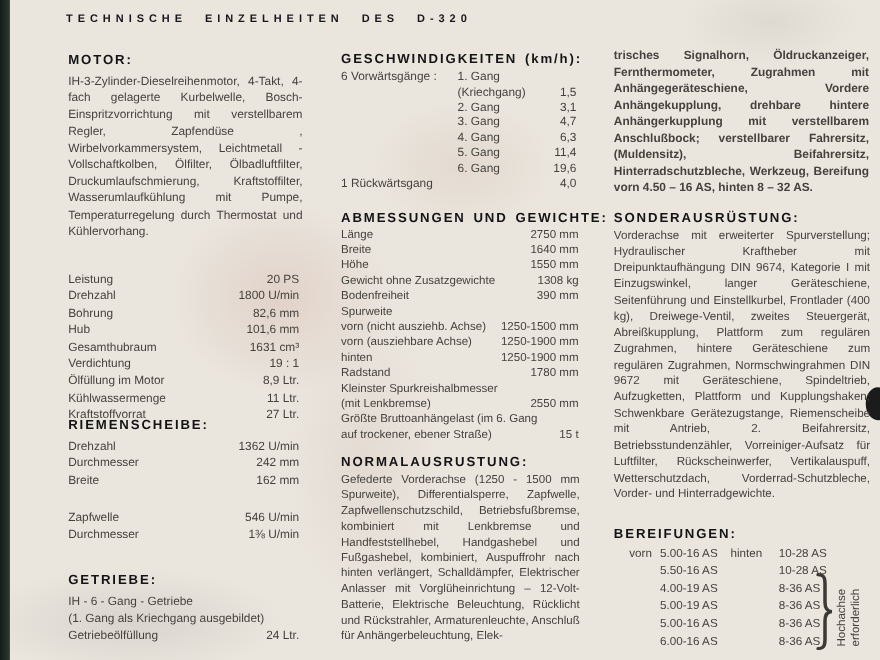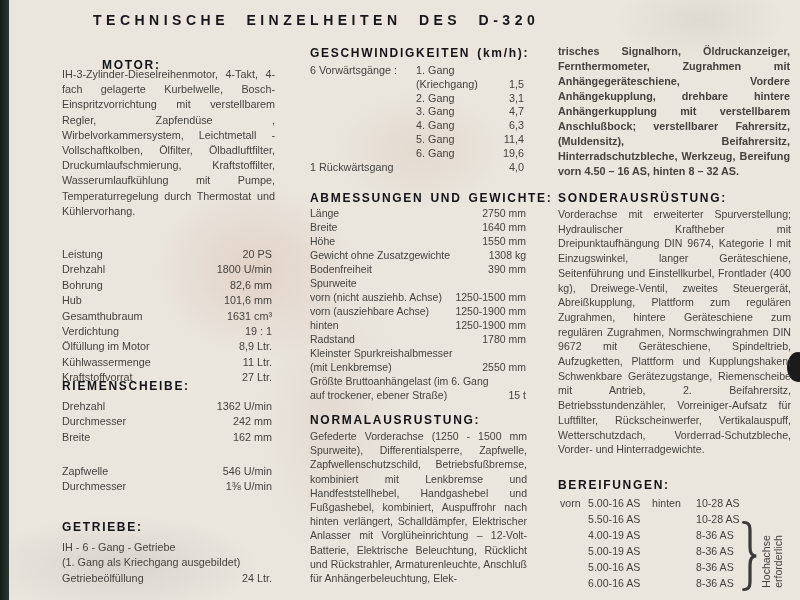--- a/index.html
+++ b/index.html
@@ -13,30 +13,30 @@
       radial-gradient(ellipse 130px 90px  at 420px 150px, rgba(205,172,156,0.22), transparent 70%),
       radial-gradient(ellipse 110px 210px at 330px 420px, rgba(198,168,156,0.18), transparent 70%),
       radial-gradient(ellipse 200px 70px  at 120px 565px, rgba(145,143,138,0.20), transparent 70%),
       radial-gradient(ellipse 120px 60px  at 700px 20px,  rgba(170,160,148,0.18), transparent 70%),
       #eae6de;
   }
   .spine { position:absolute; left:0; top:0; width:9px; height:600px;
            background:linear-gradient(90deg,#151c19,#2e3832); }
   .edge-mark { position:absolute; right:-9px; top:352px; width:22px; height:30px;
                border-radius:50%; background:#1b1b1b; }
-  .title { position:absolute; left:93px; top:12px; font-size:14px; font-weight:bold;
+  .title { position:absolute; left:60px; top:12px; font-size:10px; font-weight:bold;
            letter-spacing:4.5px; word-spacing:9px; color:#17171a; white-space:nowrap; }
   h2 { position:absolute; font-size:12px; font-weight:bold; letter-spacing:1.7px;
        word-spacing:2px; color:#141417; white-space:nowrap; }
   .sec { position:absolute; font-size:10.8px; }
   .para { text-align:justify; line-height:15.2px; }
   .srow { display:flex; justify-content:space-between; line-height:15.4px; }
   .srow .sv { white-space:nowrap; }
   
-  #motor-h   { left:62px;  top:58px;margin-left:40px; }
+  #motor-h   { left:62px;  top:47px; }
   #motor-p   { left:62px;  top:67px;  width:213px; }
   #motor-t   { left:62px;  top:214px; width:210px;margin-top:33px; }
   #riemen-h  { left:62px;  top:379px; }
   #riemen-t  { left:62px;  top:399px; width:210px; }
   #zapf-t    { left:62px;  top:464px; width:210px; }
   #getr-h    { left:62px;  top:520px;text-align:right; }
   #getr-p    { left:62px;  top:540px; width:212px; line-height:15.4px; }
   #getr-t    { left:62px;  top:571px; width:210px; }
   
   #speeds-h  { left:310px; top:46px; }
@@ -46,21 +46,21 @@
   #dims-h    { left:310px; top:191px; }
   #dims-t    { left:310px; top:206px; width:216px; font-size:10.5px; }
   #dims-t .srow { line-height:14px; }
   #std-h     { left:310px; top:413px; }
   #std-p     { left:310px; top:429px; width:217px; font-size:10.5px; line-height:14.2px; }
   
   #cont-p    { left:558px; top:44px;  width:232px; line-height:15px;font-weight:bold; }
   #spec-h    { left:558px; top:191px; }
   #spec-p    { left:558px; top:207px; width:233px; font-size:10.6px; line-height:14.7px; }
   #tires-h   { left:558px; top:478px; }
-  #tires-t   { left:560px; top:495px; }
+  #tires-t   { left:572px; top:495px; }
   .trow { display:grid; grid-template-columns:28px 64px 44px 48px; line-height:16px; font-size:10.6px; }
   .trow .t4 { }
   #brace { position:absolute; left:742px; top:521px; width:16px; height:70px; }
   #brace svg { width:16px; height:70px; }
   #note { position:absolute; left:752px; top:520px; width:40px; height:72px; }
   #note .rot { position:absolute; left:-16px; top:30px; width:72px; text-align:center;
                transform:rotate(-90deg); transform-origin:center;
                font-size:10.5px; line-height:11.5px; color:#45423e; white-space:nowrap; }
 </style>
 </head>

